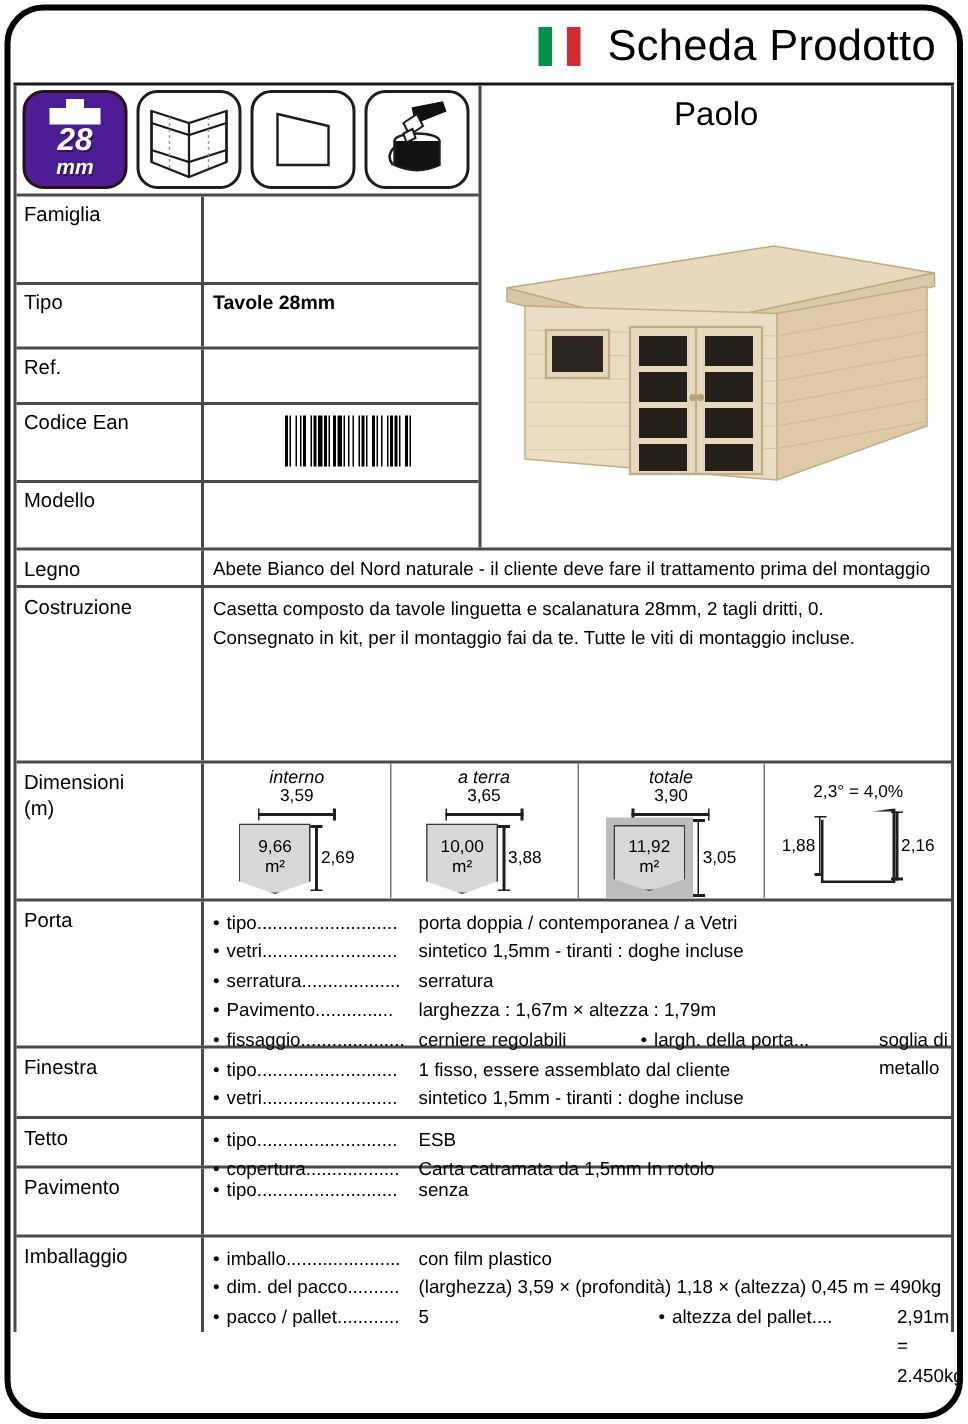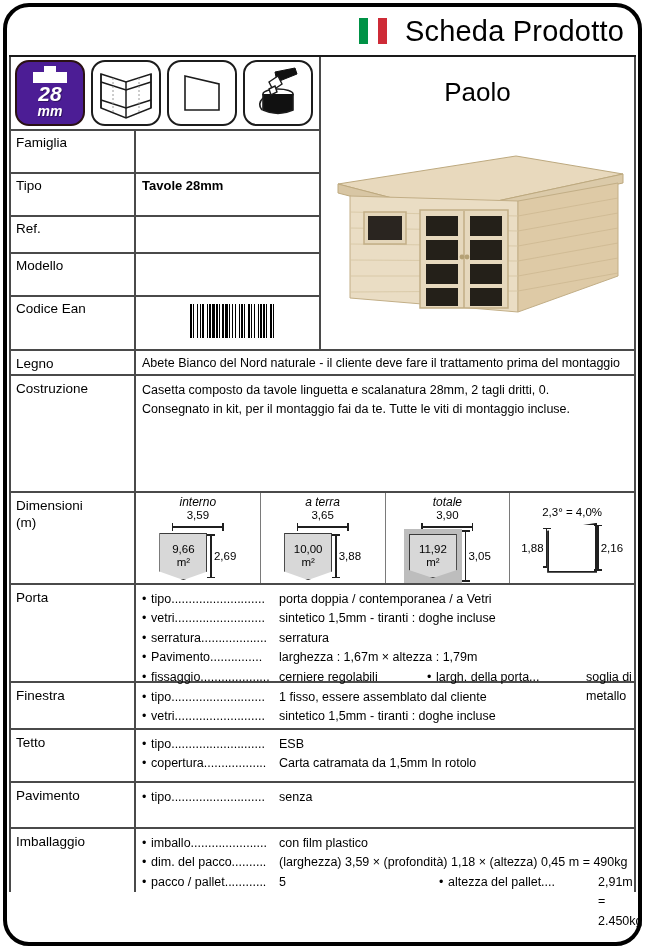--- a/index.html
+++ b/index.html
@@ -196,22 +196,22 @@
     flex: 1 1 auto;
     box-sizing: border-box;
     padding: 4px 0 0 6px;
     font-size: 13px;
     position: relative;
   }
   .sval.bold { font-weight: bold; }
 
   .prodname {
     text-align: center;
-    font-size: 26px;
-    padding-top: 22px;
+    font-size: 22px;
+    padding-top: 8px;
     line-height: 1;
   }
   .photo-wrap {
     position: absolute;
     left: 0; right: 0;
     top: 38px;
     bottom: 2px;
     display: flex;
     align-items: center;
     justify-content: center;
@@ -368,34 +368,30 @@
               <path d="M18 32 L18 48 Q33 55 48 48 L48 32" fill="#111" stroke="#1c1c1c" stroke-width="1.6"></path>
               <path d="M18 36 Q12 42 17 48" fill="none" stroke="#1c1c1c" stroke-width="1.6"></path>
               <path d="M30 10 L50 6 L52 12 L32 20 Z" fill="#111" stroke="#111" stroke-width="1"></path>
               <path d="M24 20 L33 14 L37 22 L28 28 Z" fill="#fff" stroke="#1c1c1c" stroke-width="1.4"></path>
               <path d="M24 27 L30 24 L32 30 L26 33 Z" fill="#fff" stroke="#1c1c1c" stroke-width="1.4"></path>
             </svg>
           </div>
         </div>
 
         <div class="subtable">
-          <div class="srow" style="height:43px">
+          <div class="srow" style="height:59px">
             <div class="slabel">Famiglia</div>
             <div class="sval"></div>
           </div>
           <div class="srow" style="height:43px">
             <div class="slabel">Tipo</div>
             <div class="sval bold">Tavole 28mm</div>
           </div>
           <div class="srow" style="height:37px">
             <div class="slabel">Ref.</div>
-            <div class="sval"></div>
-          </div>
-          <div class="srow" style="height:43px">
-            <div class="slabel">Modello</div>
             <div class="sval"></div>
           </div>
           <div class="srow" style="height:52px">
             <div class="slabel">Codice Ean</div>
             <div class="sval">
               <div class="barcode" id="barcode">
                   <span style="width: 2px; background: rgb(0, 0, 0);"></span>
                   <span style="width: 1px; background: transparent;"></span>
                   <span style="width: 1px; background: rgb(0, 0, 0);"></span>
                   <span style="width: 3px; background: transparent;"></span>
@@ -444,20 +440,24 @@
                   <span style="width: 2px; background: rgb(0, 0, 0);"></span>
                   <span style="width: 1px; background: transparent;"></span>
                   <span style="width: 1px; background: rgb(0, 0, 0);"></span>
                   <span style="width: 3px; background: transparent;"></span>
                   <span style="width: 2px; background: rgb(0, 0, 0);"></span>
                   <span style="width: 1px; background: transparent;"></span>
                   <span style="width: 1px; background: rgb(0, 0, 0);"></span>
                   <span style="width: 2px; background: transparent;"></span>
                 </div>
             </div>
+          </div>
+          <div class="srow" style="height:43px">
+            <div class="slabel">Modello</div>
+            <div class="sval"></div>
           </div>
         </div>
       </div>
 
       <div class="topband-right">
         <div class="prodname">Paolo</div>
         <div class="photo-wrap">
           <svg width="300" height="190" viewBox="0 0 300 190">
 
             <polygon points="10,58 188,30 295,48 118,86" fill="#e8d9bd" stroke="#bda97f" stroke-width="1"></polygon>
@@ -659,21 +659,21 @@
             <span class="val">1 fisso, essere assemblato dal cliente</span>
           </div>
         <div class="spec">
             <span class="bul">•</span>
             <span class="key">vetri..........................</span>
             <span class="val">sintetico 1,5mm  - tiranti : doghe incluse</span>
           </div>
       </div>
     </div>
 
-    <div class="row" style="height:53px">
+    <div class="row" style="height:33px">
       <div class="cell-label">Tetto</div>
       <div class="cell-val">
         <div class="spec">
             <span class="bul">•</span>
             <span class="key">tipo...........................</span>
             <span class="val">ESB</span>
           </div>
         <div class="spec">
             <span class="bul">•</span>
             <span class="key">copertura..................</span>

